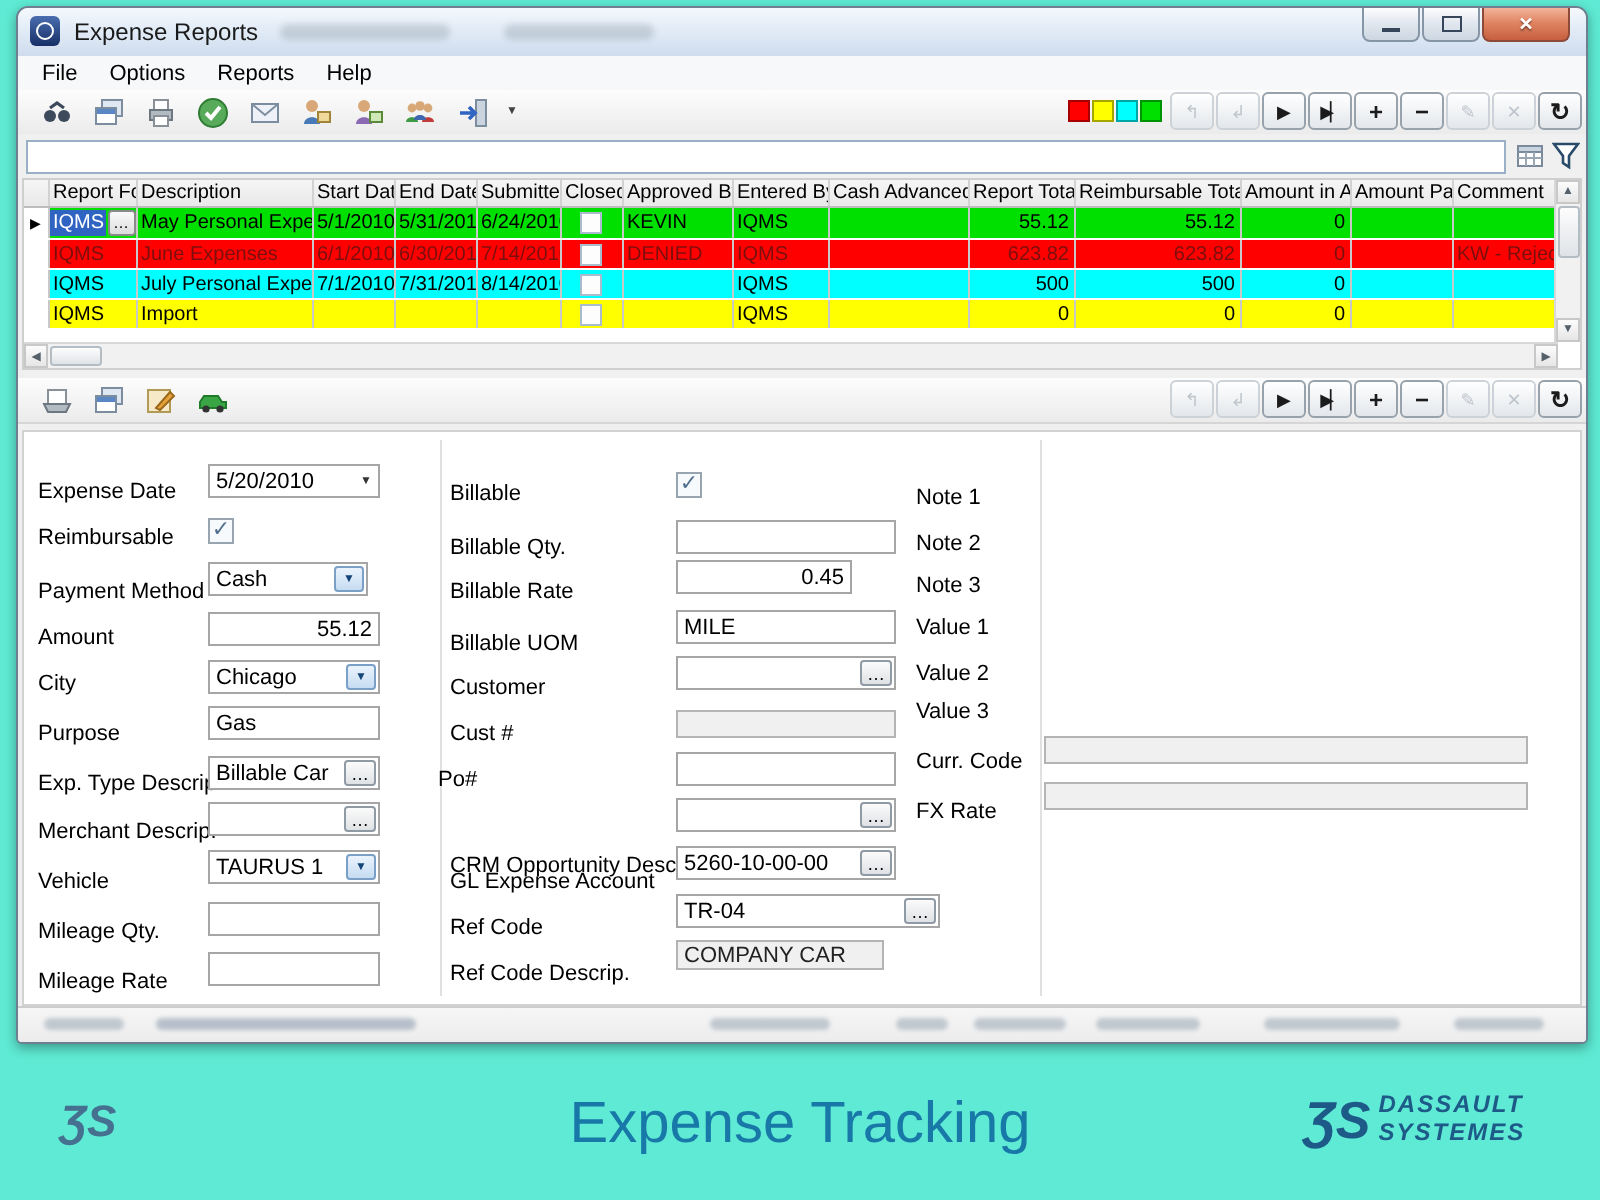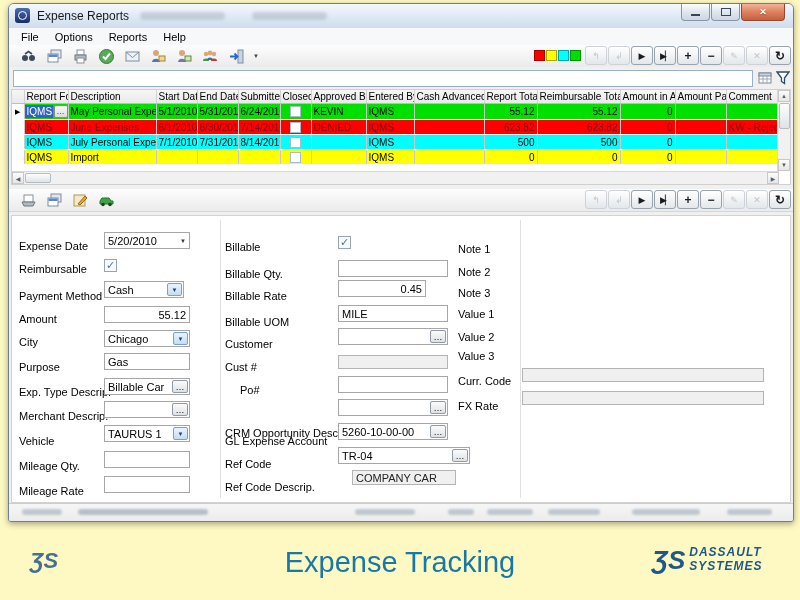--- a/index.html
+++ b/index.html
@@ -1,16 +1,16 @@
 <!DOCTYPE html>
 <html><head>
 <meta charset="utf-8">
 <style>
   html,body{margin:0;padding:0;background:#fff;}
-  .page{position:relative;width:800px;height:600px;background:#fef9c3;overflow:hidden;
+  .page{position:relative;width:800px;height:600px;background:#5eead4;overflow:hidden;
         font-family:"Liberation Sans",sans-serif;color:#000;}
   
   .window{position:absolute;left:8px;top:3px;width:784px;height:517px;
           border:1px solid #6e7f91;border-radius:6px 6px 3px 3px;background:#f0f0f0;
           box-shadow:0 2px 6px rgba(0,0,0,.35);}
   .titlebar{position:absolute;left:0;top:0;right:0;height:24px;border-radius:5px 5px 0 0;
             background:linear-gradient(#f4f8fc,#e2ecf7 45%,#cfdcee);border-bottom:1px solid #b8c6d6;}
   .app-icon{position:absolute;left:6px;top:4px;width:15px;height:15px;border-radius:3px;
             background:linear-gradient(#4a6db0,#172f66);display:flex;align-items:center;justify-content:center;}
   .app-icon i{width:7px;height:7px;border:1.5px solid #fff;border-radius:50%;display:block;}
@@ -538,21 +538,21 @@
       <div class="tfield" style="left:326px;top:112px;width:110px">
           <span class="tval"></span>
           <span class="ell-btn">…</span>
         </div>
 
       <div class="flabel" style="left:213px;top:145px">Cust #</div>
       <div class="tfield dis" style="left:326px;top:139px;width:110px;height:14px">
           <span class="tval"></span>
         </div>
 
-      <div class="flabel" style="left:228px;top:168px">Po#</div>
+      <div class="flabel" style="left:207px;top:168px">Po#</div>
       <div class="tfield" style="left:326px;top:160px;width:110px">
           <span class="tval"></span>
         </div>
 
       <div class="flabel" style="left:213px;top:211px;font-size:11px">CRM Opportunity Descrip.</div>
       <div class="tfield" style="left:326px;top:183px;width:110px">
           <span class="tval"></span>
           <span class="ell-btn">…</span>
         </div>
 
@@ -562,21 +562,21 @@
           <span class="ell-btn">…</span>
         </div>
 
       <div class="flabel" style="left:213px;top:242px">Ref Code</div>
       <div class="tfield" style="left:326px;top:231px;width:132px">
           <span class="tval">TR-04</span>
           <span class="ell-btn">…</span>
         </div>
 
       <div class="flabel" style="left:213px;top:265px">Ref Code Descrip.</div>
-      <div class="tfield dis" style="left:340px;top:254px;width:104px;height:15px">
+      <div class="tfield dis" style="left:326px;top:254px;width:104px;height:15px">
           <span class="tval">COMPANY CAR</span>
         </div>
 
       <div class="flabel" style="left:446px;top:27px">Note 1</div>
       <div class="flabel" style="left:446px;top:50px">Note 2</div>
       <div class="flabel" style="left:446px;top:71px">Note 3</div>
       <div class="flabel" style="left:446px;top:92px">Value 1</div>
       <div class="flabel" style="left:446px;top:115px">Value 2</div>
       <div class="flabel" style="left:446px;top:134px">Value 3</div>
       <div class="flabel" style="left:446px;top:159px">Curr. Code</div>

